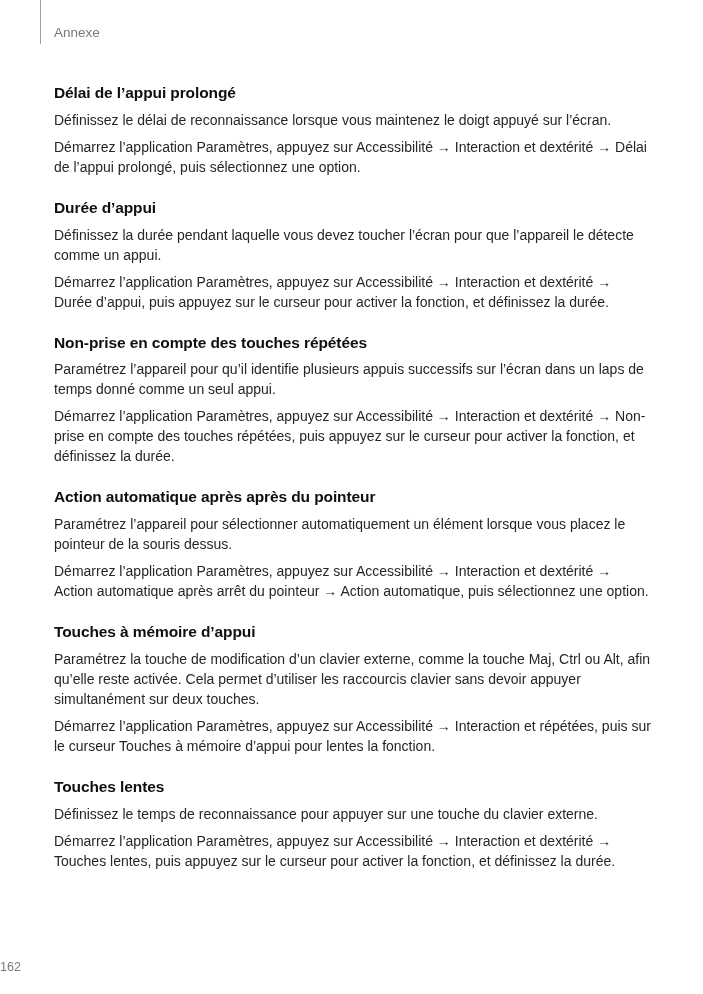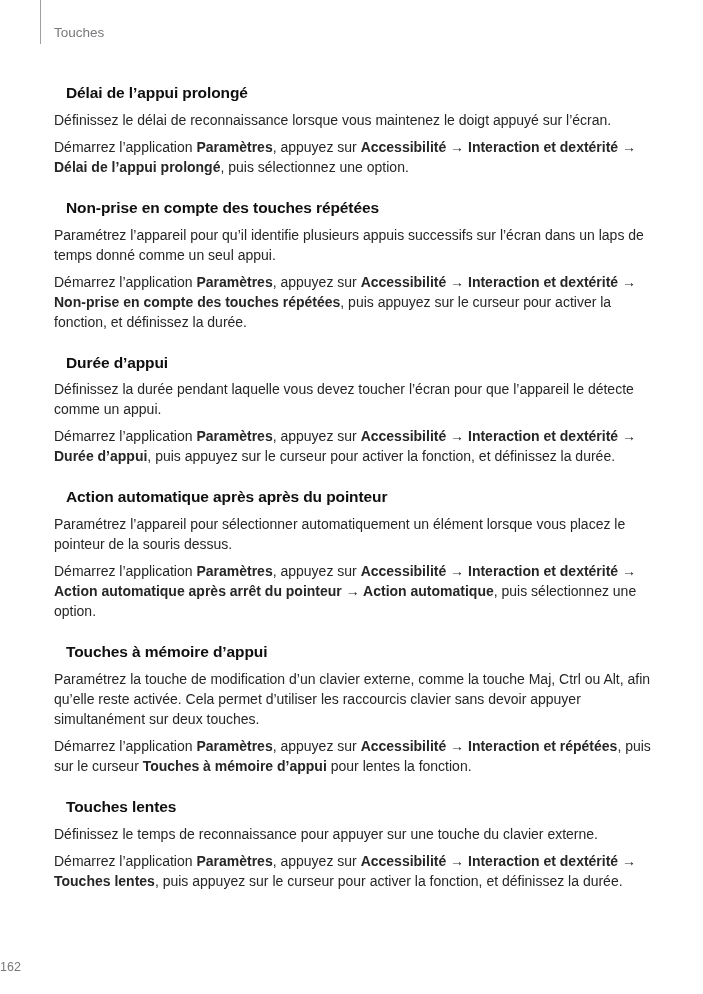--- a/index.html
+++ b/index.html
@@ -30,66 +30,66 @@
     position: absolute;
     left: 54px;
     right: 52px;
     top: 84px;
   }
   .content section { display: block; }
   .content h2 {
     font-size: 15.5px;
     font-weight: bold;
     color: #0f0f0f;
-    margin: 22px 0 8px 12px;
+    margin: 22px 0 8px 0;
     line-height: 1.15;
     letter-spacing: -0.1px;
   }
   .content section:first-child h2 { margin-top: 0; }
   .content p {
     font-size: 14px;
     color: #262626;
     margin: 7px 0 0 0;
     line-height: 20px;
   }
-  .content .b { font-weight: bold; }
+  .content .b { font-weight: normal; }
   footer {
     position: absolute;
     bottom: 20px;
     left: 0;
     right: 0;
     text-align: left;
     font-size: 12.5px;
     color: #77787b;
   }
 </style>
 </head>
 <body>
 
 <div class="page">
   <header>
     <span class="vrule"></span>
-    <span class="header-label">Touches</span>
+    <span class="header-label">Annexe</span>
   </header>
 
   <main class="content">
       <section>
         <h2>Délai de l’appui prolongé</h2>
         <p><span>Définissez le délai de reconnaissance lorsque vous maintenez le doigt appuyé sur l’écran.</span></p>
         <p><span>Démarrez l’application </span><span class="b">Paramètres</span><span>, appuyez sur </span><span class="b">Accessibilité → Interaction et dextérité → Délai de l’appui prolongé</span><span>, puis sélectionnez une option.</span></p>
       </section>
       <section>
+        <h2>Durée d’appui</h2>
+        <p><span>Définissez la durée pendant laquelle vous devez toucher l’écran pour que l’appareil le détecte comme un appui.</span></p>
+        <p><span>Démarrez l’application </span><span class="b">Paramètres</span><span>, appuyez sur </span><span class="b">Accessibilité → Interaction et dextérité → Durée d’appui</span><span>, puis appuyez sur le curseur pour activer la fonction, et définissez la durée.</span></p>
+      </section>
+      <section>
         <h2>Non-prise en compte des touches répétées</h2>
         <p><span>Paramétrez l’appareil pour qu’il identifie plusieurs appuis successifs sur l’écran dans un laps de temps donné comme un seul appui.</span></p>
         <p><span>Démarrez l’application </span><span class="b">Paramètres</span><span>, appuyez sur </span><span class="b">Accessibilité → Interaction et dextérité → Non-prise en compte des touches répétées</span><span>, puis appuyez sur le curseur pour activer la fonction, et définissez la durée.</span></p>
-      </section>
-      <section>
-        <h2>Durée d’appui</h2>
-        <p><span>Définissez la durée pendant laquelle vous devez toucher l’écran pour que l’appareil le détecte comme un appui.</span></p>
-        <p><span>Démarrez l’application </span><span class="b">Paramètres</span><span>, appuyez sur </span><span class="b">Accessibilité → Interaction et dextérité → Durée d’appui</span><span>, puis appuyez sur le curseur pour activer la fonction, et définissez la durée.</span></p>
       </section>
       <section>
         <h2>Action automatique après après du pointeur</h2>
         <p><span>Paramétrez l’appareil pour sélectionner automatiquement un élément lorsque vous placez le pointeur de la souris dessus.</span></p>
         <p><span>Démarrez l’application </span><span class="b">Paramètres</span><span>, appuyez sur </span><span class="b">Accessibilité → Interaction et dextérité → Action automatique après arrêt du pointeur → Action automatique</span><span>, puis sélectionnez une option.</span></p>
       </section>
       <section>
         <h2>Touches à mémoire d’appui</h2>
         <p><span>Paramétrez la touche de modification d’un clavier externe, comme la touche Maj, Ctrl ou Alt, afin qu’elle reste activée. Cela permet d’utiliser les raccourcis clavier sans devoir appuyer simultanément sur deux touches.</span></p>
         <p><span>Démarrez l’application </span><span class="b">Paramètres</span><span>, appuyez sur </span><span class="b">Accessibilité → Interaction et répétées</span><span>, puis sur le curseur </span><span class="b">Touches à mémoire d’appui</span><span> pour lentes la fonction.</span></p>

